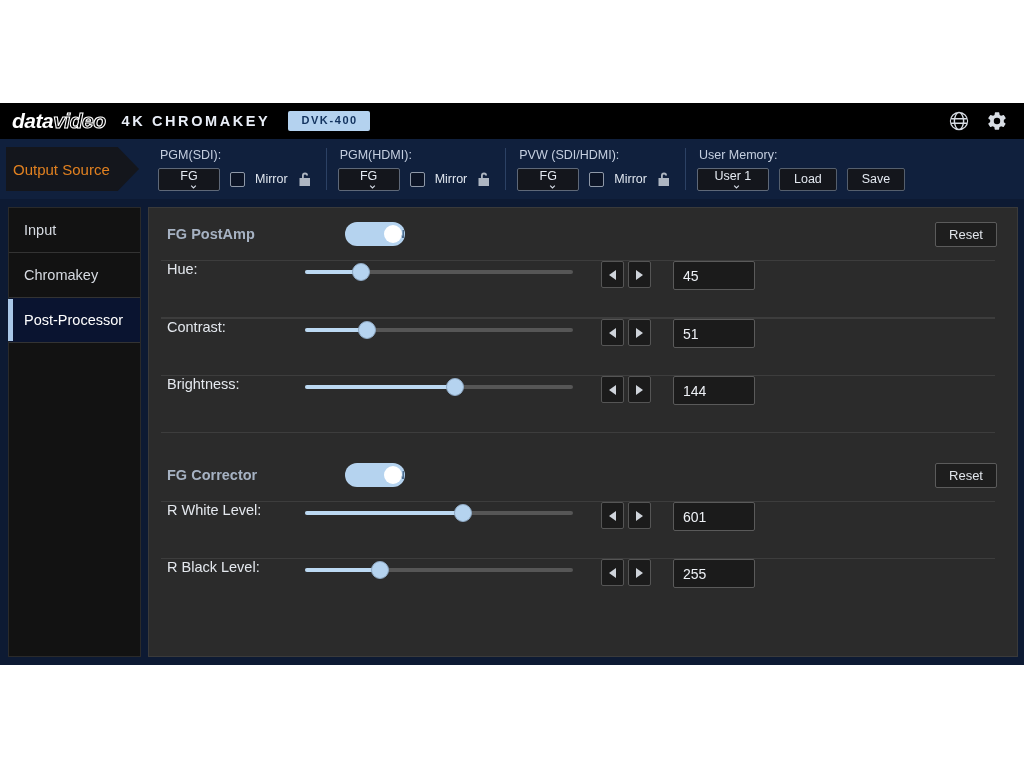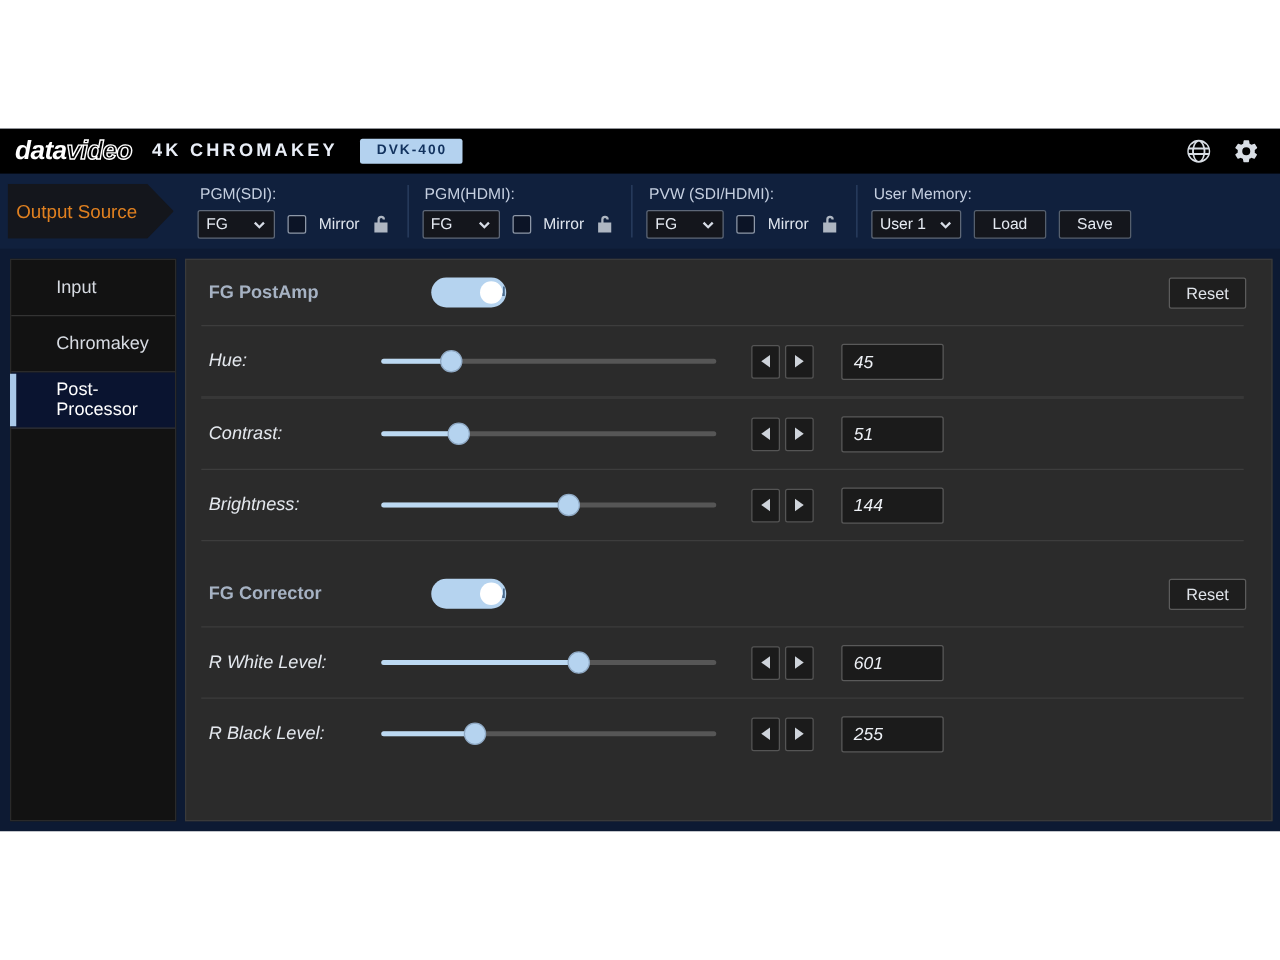--- a/index.html
+++ b/index.html
@@ -145,20 +145,21 @@
     position: relative;
     background: #14161c;
     border: 1px solid #5e6878;
     border-radius: 2px;
     height: 23px;
     display: flex;
     align-items: center;
     padding: 0 6px;
     min-width: 62px;
     box-sizing: border-box;
+    flex-direction: column;
   }
   .dropdown.wide { min-width: 72px; }
   .dd-value {
     color: #e6ebf3;
     font-size: 12.5px;
     flex: 1;
   }
   .dd-caret {
     width: 11px;
     height: 11px;
@@ -214,21 +215,21 @@
     background: #121212;
     border: 1px solid #2a2a2a;
     box-sizing: border-box;
     position: relative;
   }
   .nav-item {
     position: relative;
     height: 45px;
     display: flex;
     align-items: center;
-    padding-left: 36px;
+    padding-left: 15px;
     color: #d7dbe2;
     font-size: 14.5px;
     border-bottom: 1px solid #333333;
     box-sizing: border-box;
   }
   .nav-item.active {
     background: #0a1430;
     color: #ffffff;
   }
   .nav-item.active::before {
@@ -309,24 +310,22 @@
 
   .hr {
     height: 1px;
     background: #3d3d3d;
     margin: 0 22px 0 12px;
   }
 
   .param-row {
     height: 56px;
     display: flex;
-    align-items: center;
     padding: 0 12px 0 18px;
     box-sizing: border-box;
-    font-style: italic;
   }
   .param-label {
     color: #e4e8ee;
     font-size: 14.5px;
     width: 138px;
     flex: 0 0 auto;
   }
   .slider {
     position: relative;
     width: 268px;

